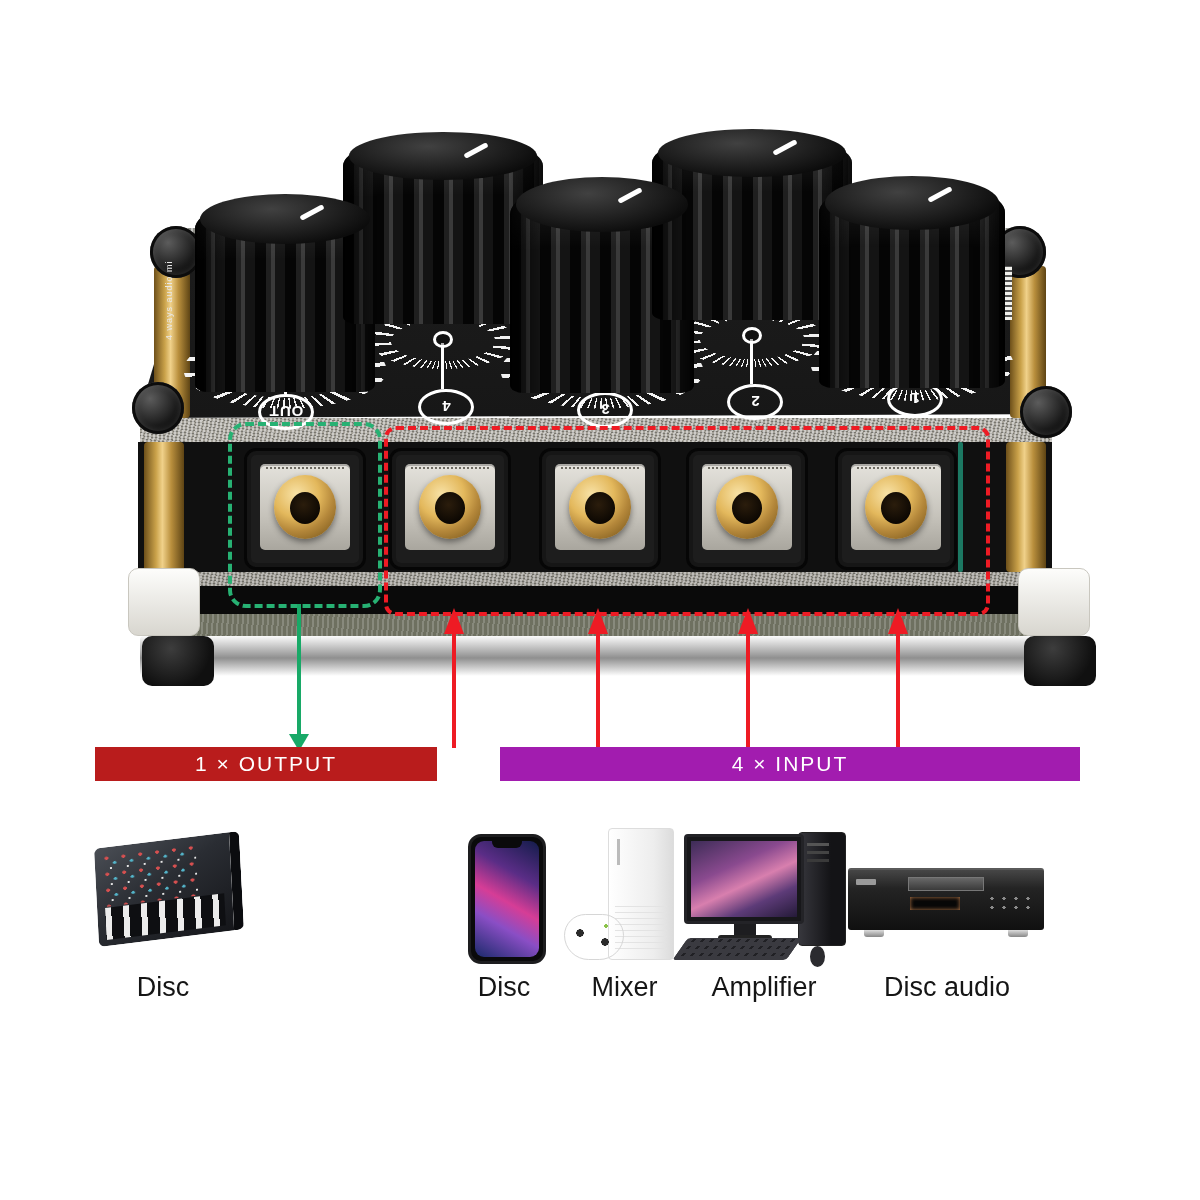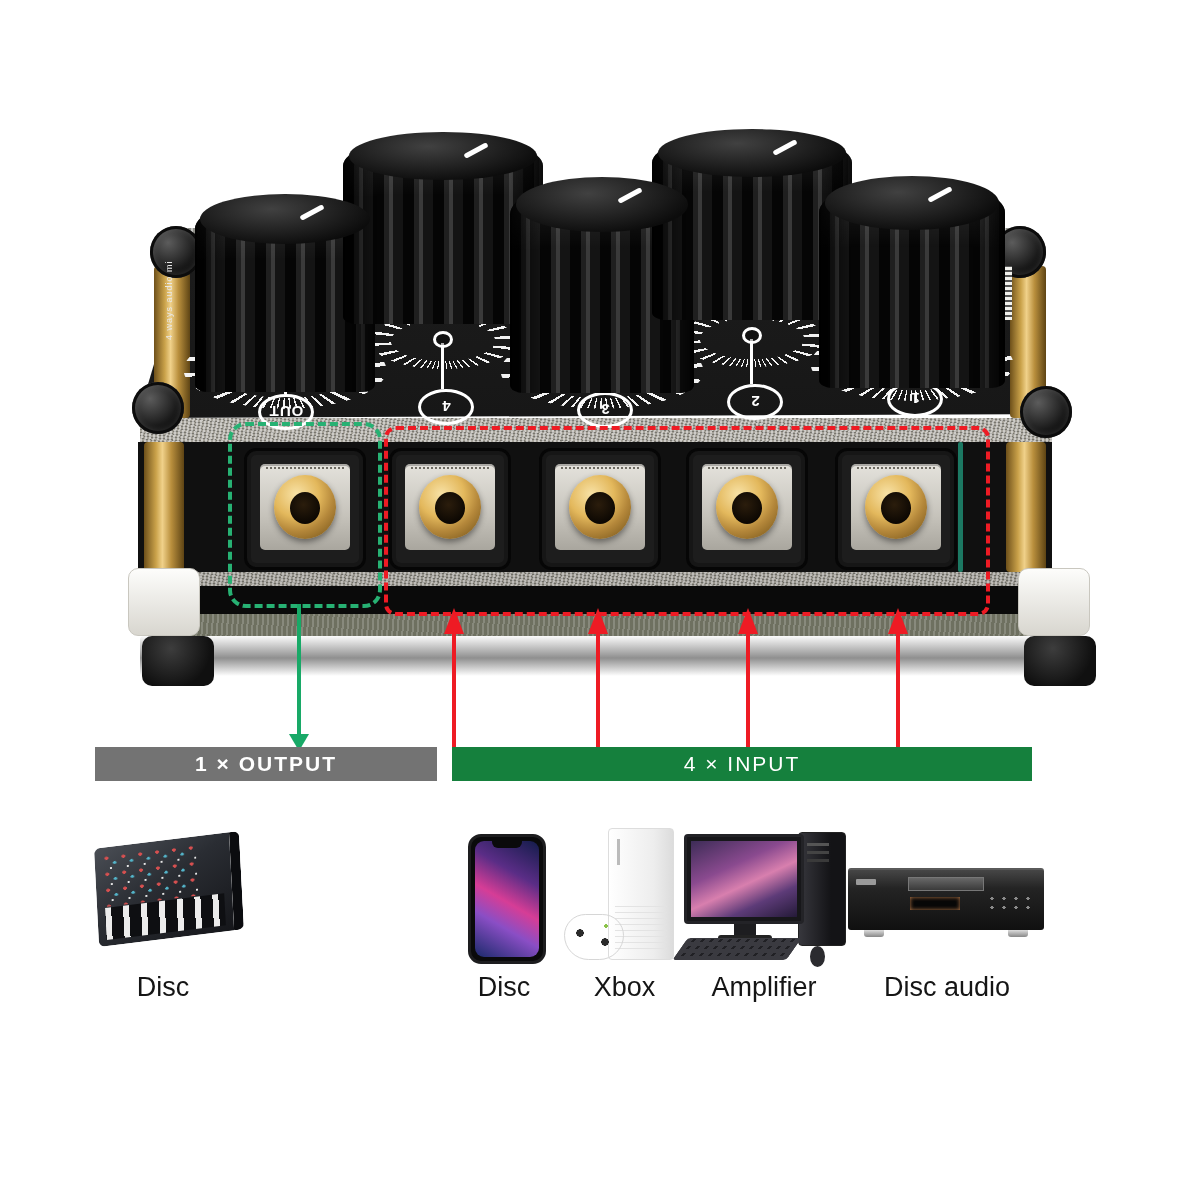--- a/index.html
+++ b/index.html
@@ -77,22 +77,22 @@
   .dashbox-green{border:4px dashed #27b173;border-radius:18px;}
   .dashbox-red{border:4px dashed #ee1b24;border-radius:12px;}
   .vline-green{width:4px;background:#18a967;}
   .vline-red{width:4px;background:#ee1b24;}
   .head-down{width:0;height:0;border-left:10px solid transparent;border-right:10px solid transparent;
     border-top:17px solid #18a967;}
   .head-up{width:0;height:0;border-left:10px solid transparent;border-right:10px solid transparent;
     border-bottom:26px solid #ee1b24;}
   .banner{height:34px;display:flex;align-items:center;justify-content:center;color:#fff;
     font-size:21px;letter-spacing:2px;}
-  .banner-green{background:#737373;font-weight:bold;}
-  .banner-red{background:#15803d;}
+  .banner-green{background:#b91c1c;}
+  .banner-red{background:#a21caf;margin-left:48px;}
 
   
   .device{position:absolute;top:826px;height:182px;}
   .dicon{position:relative;width:100%;height:138px;}
   .dlabel{position:absolute;left:0;right:0;top:146px;text-align:center;font-size:27px;color:#151515;}
 
   .mx-body{position:absolute;left:8px;top:14px;width:136px;height:98px;border-radius:6px;
     transform:rotate(-7deg) skewX(-4deg);border-right:10px solid #0b0c0f;
     background:linear-gradient(150deg,#4a4e55 0%,#2a2d33 45%,#15161a 100%);}
   .mx-body::before{content:"";position:absolute;left:8px;right:34px;top:7px;height:52px;
@@ -301,21 +301,21 @@
         <div class="phone-notch"></div>
       </div>
     </div>
     <div class="dlabel">Disc</div>
   </div>
   <div class="device" style="left:562px;width:125px;">
     <div class="dicon">
       <div class="xbox-slab"></div>
       <div class="xbox-pad"></div>
     </div>
-    <div class="dlabel">Xbox</div>
+    <div class="dlabel">Mixer</div>
   </div>
   <div class="device" style="left:678px;width:172px;">
     <div class="dicon">
       <div class="pc-tower"></div>
       <div class="pc-mon">
           <div class="pc-screen"></div>
         </div>
       <div class="pc-stand"></div>
       <div class="pc-base"></div>
       <div class="pc-kb"></div>

